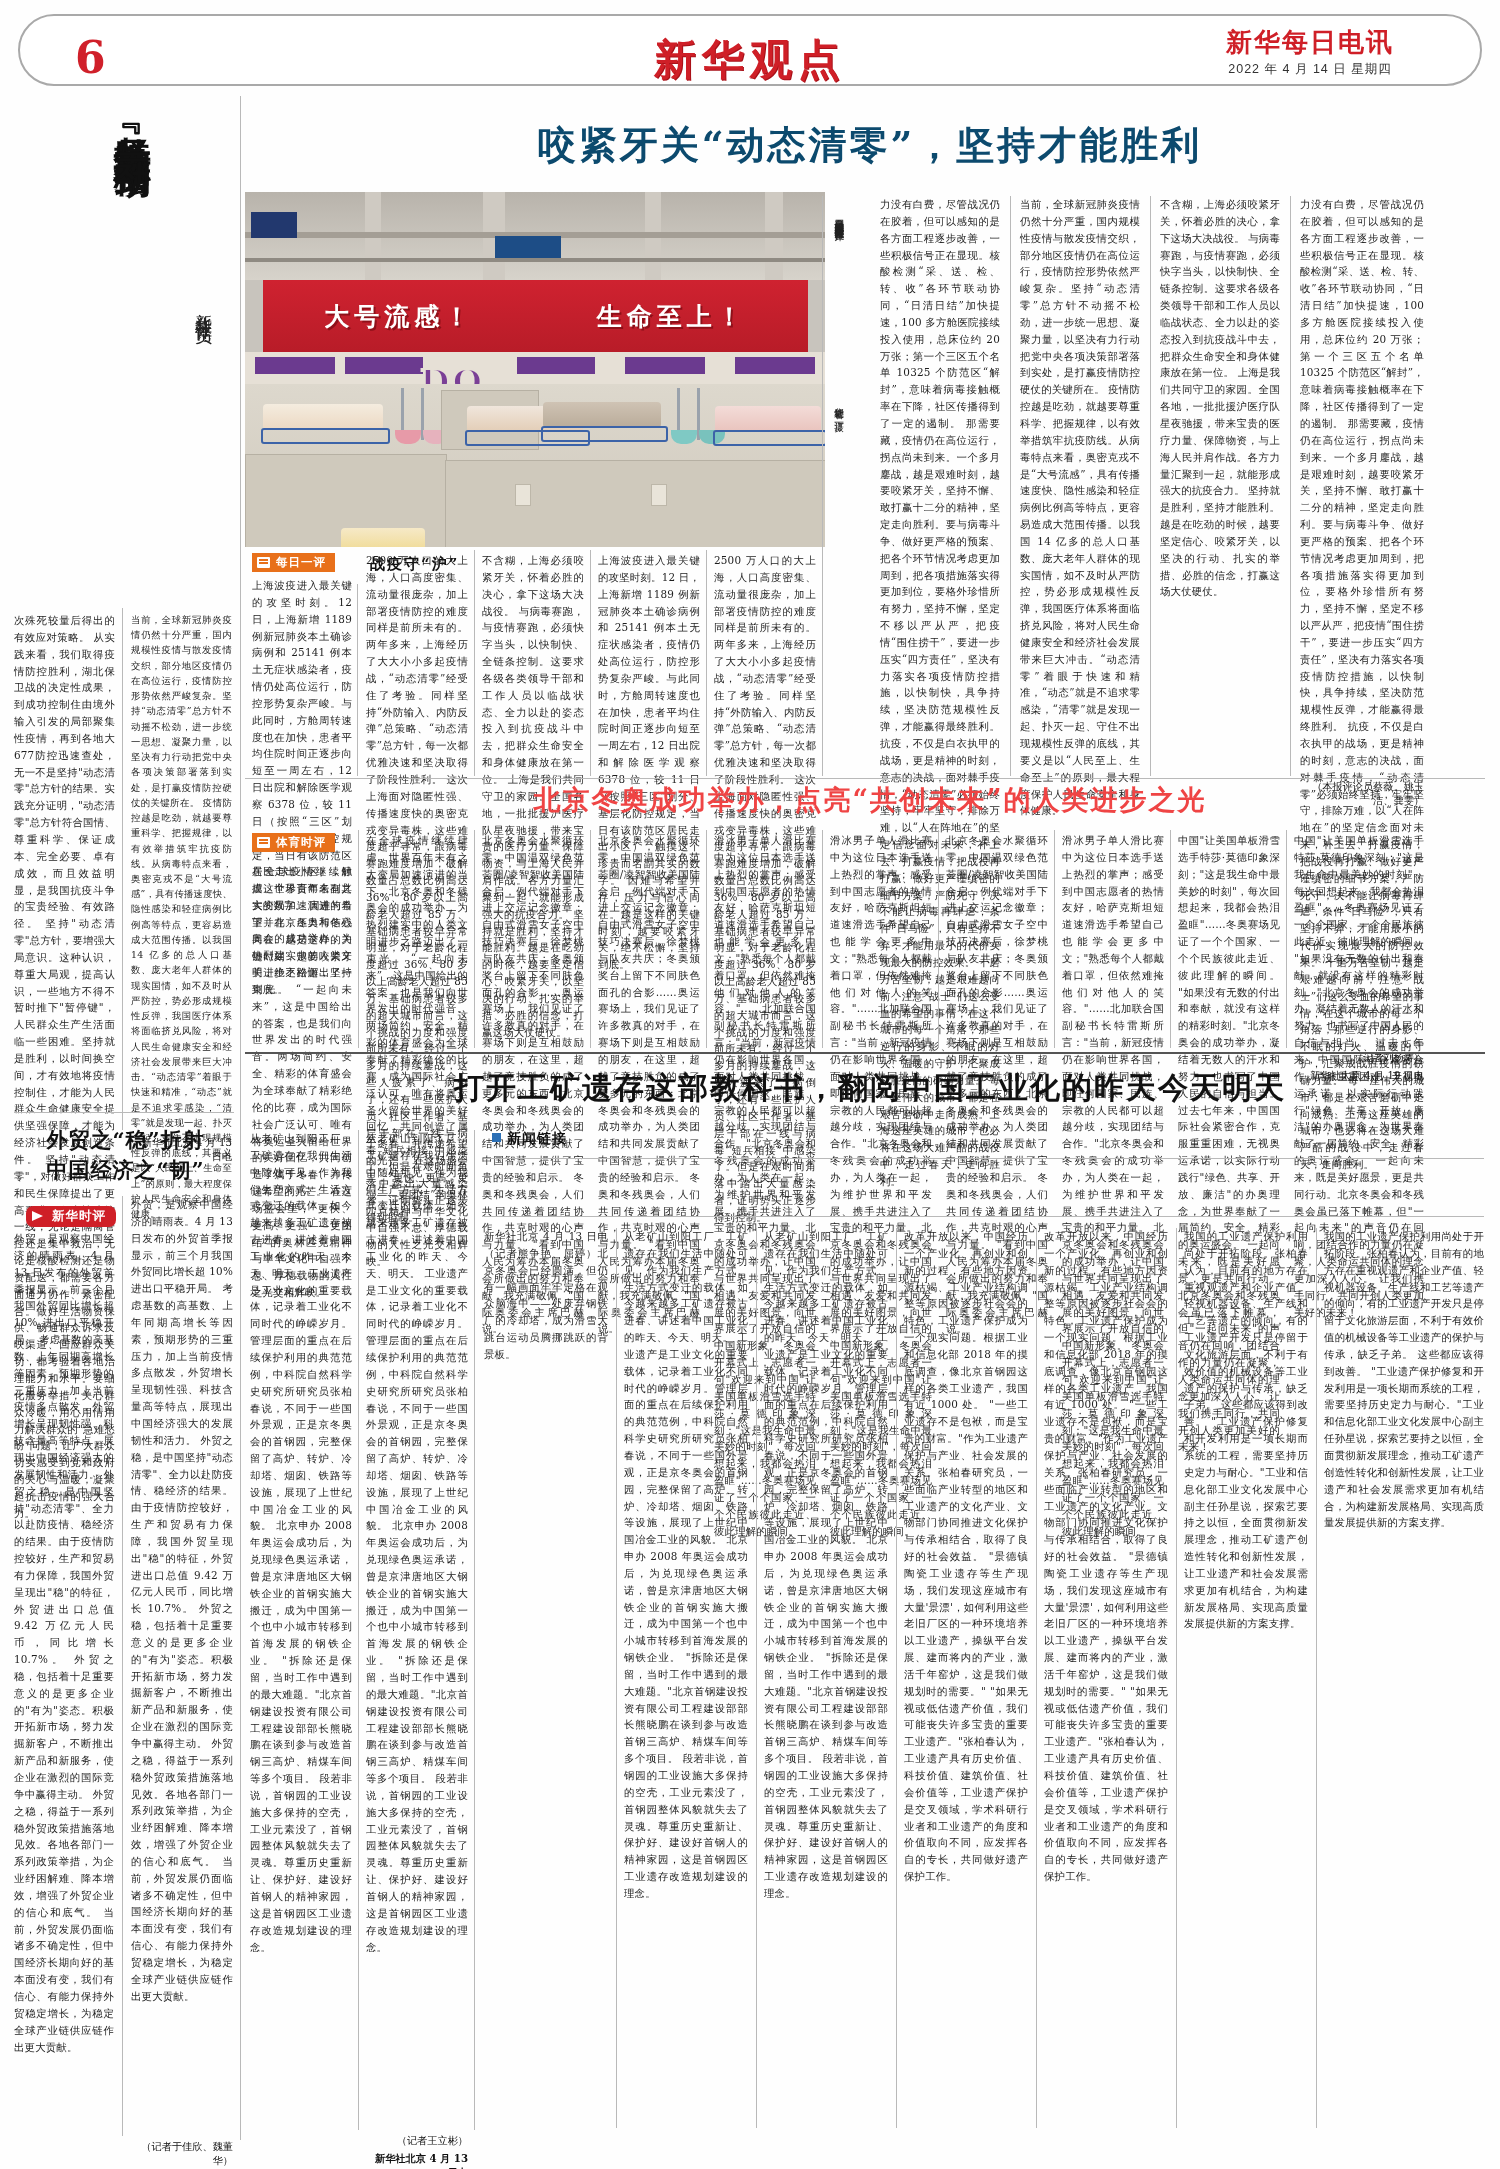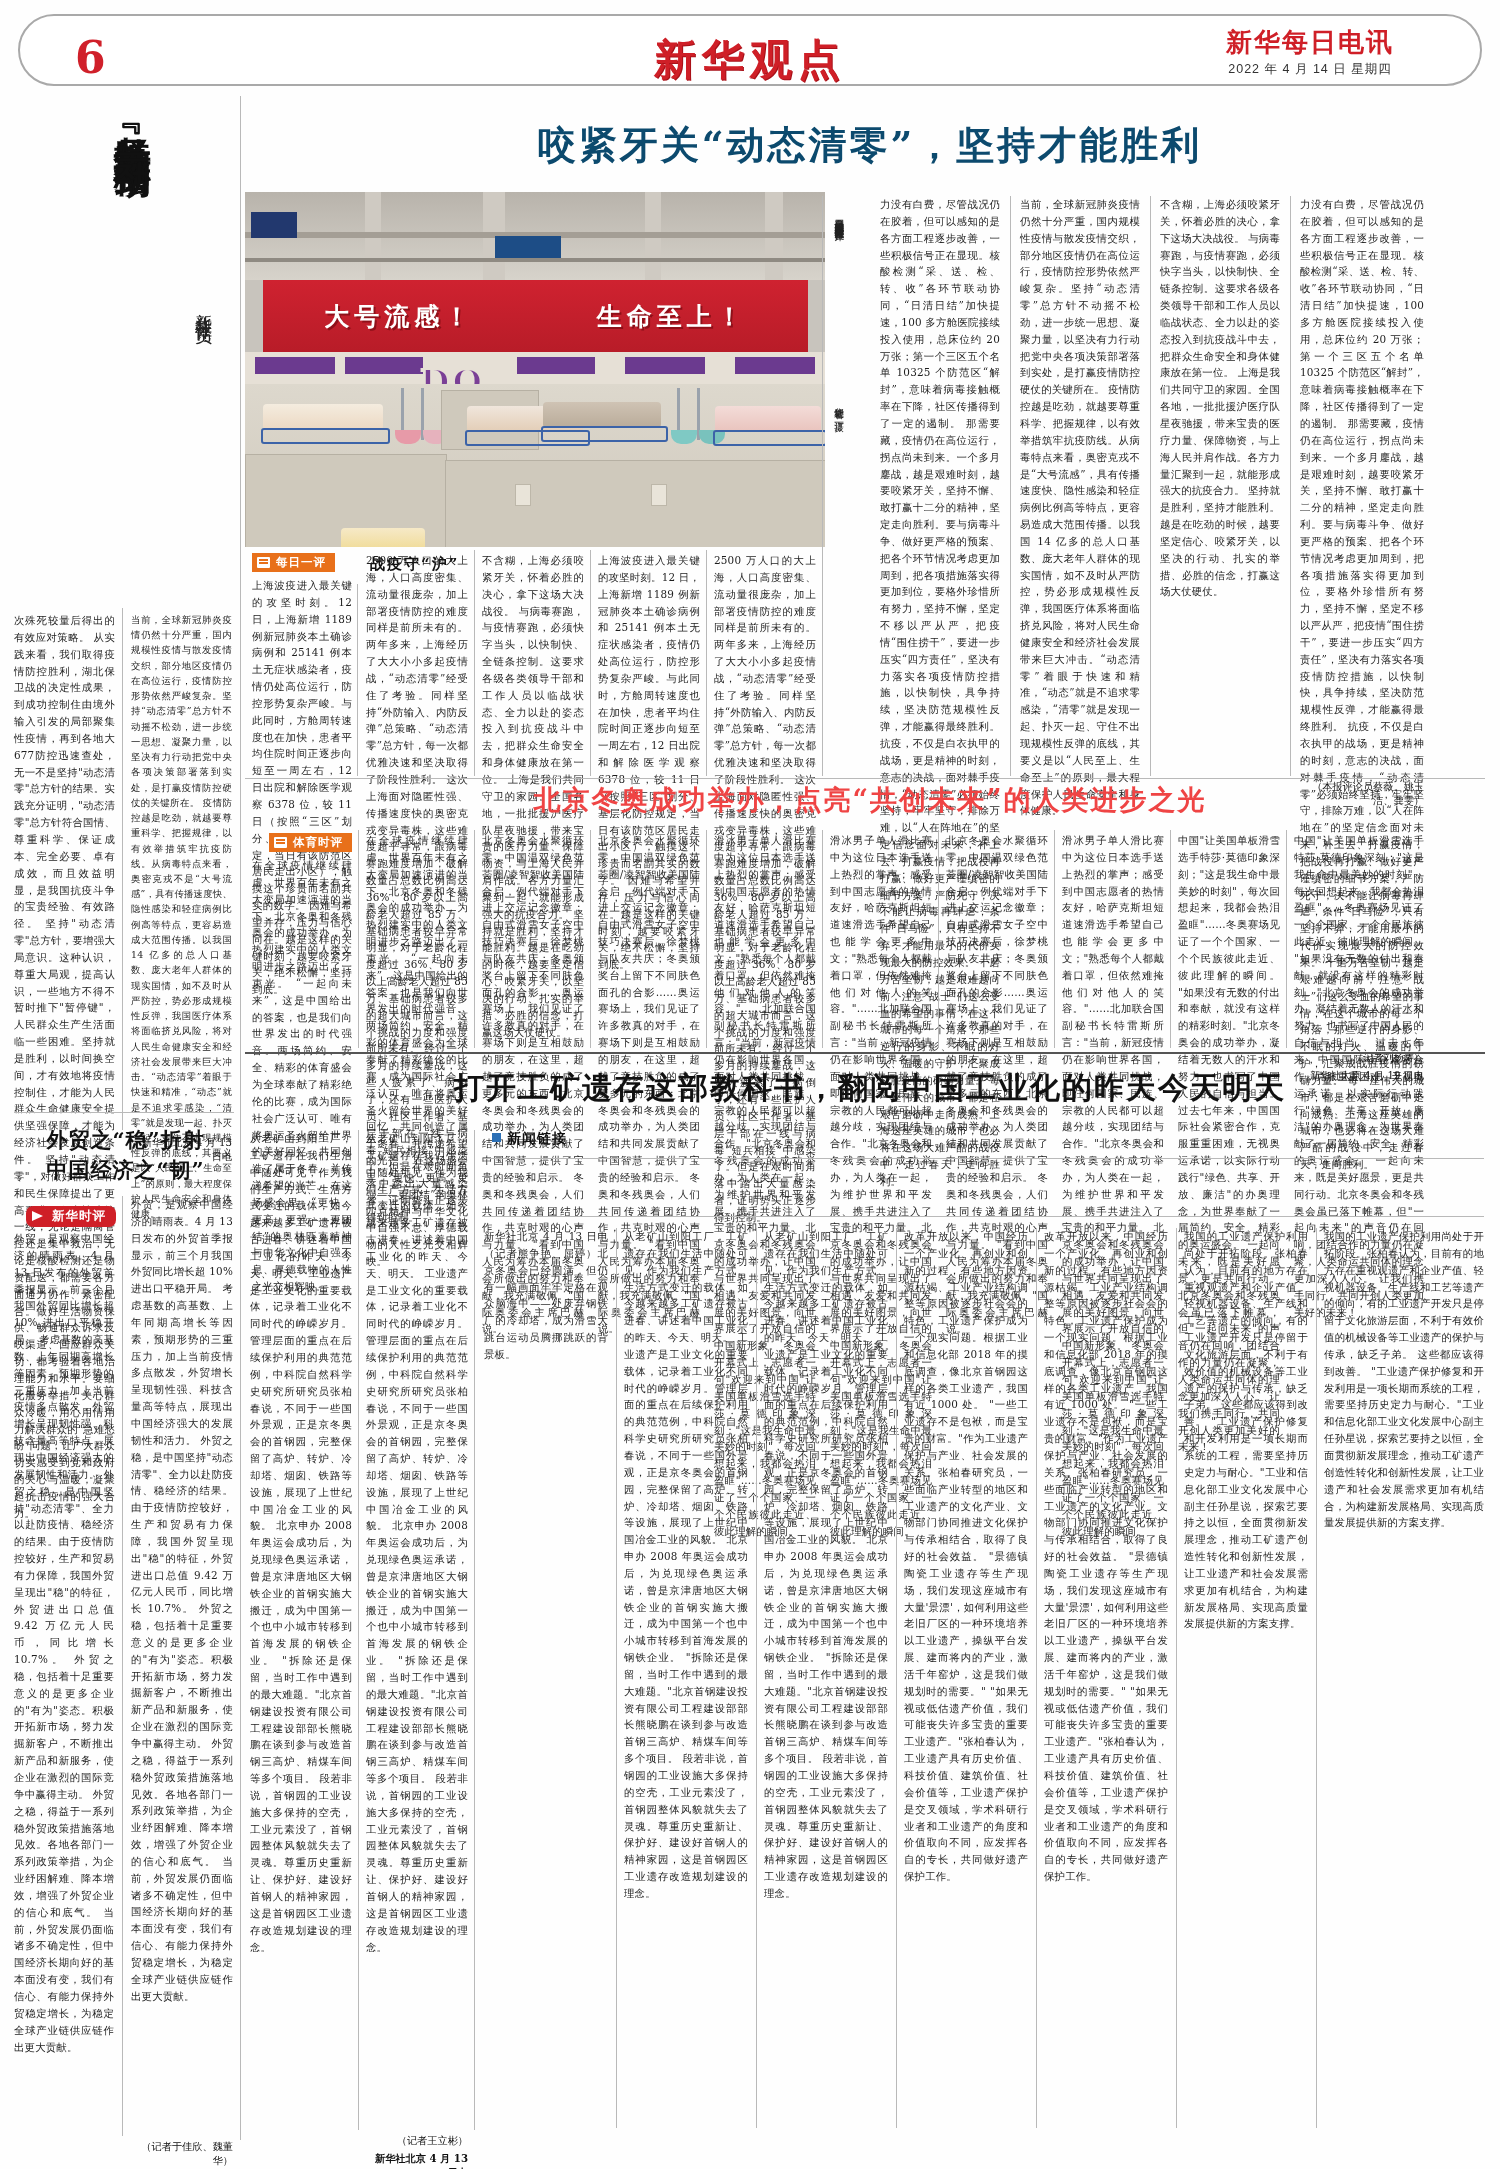--- a/index.html
+++ b/index.html
@@ -380,21 +380,21 @@
 十磨万苦坚韧，越是艰难越向前，注意“战士”们这么受血的希望的事情，在这个城市的每一个角落，那些逆行的身影、不眠的灯火、温暖的守护，汇聚成战胜疫情的磅礴力量。
 每一座伟大的城市，都是在艰苦磨砺中走向成熟。上海这座英雄的城市，也必将在这场大难严酷的战役中，走过春天，走向胜利。</div>
     <div class="sig">（本报评论员蔡薇、姚玉洁、龚雯）</div>
   </div>
 
   <div class="hrule" style="left:245px;top:778px;width:1240px;"></div>
 
   <div class="a2-head">北京冬奥成功举办，点亮“共创未来”的人类进步之光</div>
 
   <div class="col" style="left:252px;top:832px;width:100px;height:215px;">
-    <div style="margin-bottom:5px;text-align:right;">
+    <div style="margin-bottom:11px;">
       <span class="badge orange">体育时评</span>
     </div>
     <div class="body-cn">在全球疫情继续肆虐、世界百年未有之大变局加速演进的当下，北京冬奥和冬残奥会的成功举办，为热烈建实中的人类文明进步之路迈出了一束光。
 “一起向未来”，这是中国给出的答案，也是我们向世界发出的时代强音。两场简约、安全、精彩的体育盛会为全球奉献了精彩绝伦的比赛，成为国际社会广泛认可、唯有将奥运圣火留给世界的美好回忆，共同创造了属于冬春、并传递希望的光芒。
 在这场盛会里，“更快、更高、更强——更团结”的奥林匹克精神与中华文化中自强不息、厚德载物的人性之光交相辉映。</div>
   </div>
   <div class="vrule" style="left:358px;top:830px;height:218px;"></div>
 
   <div class="col" style="left:366px;top:832px;width:102px;height:215px;">
     <div class="body-cn">在全球疫情继续肆虐、世界百年未有之大变局加速演进的当下，北京冬奥和冬残奥会的成功举办，为热烈建实中的人类文明进步之路迈出了一束光。

